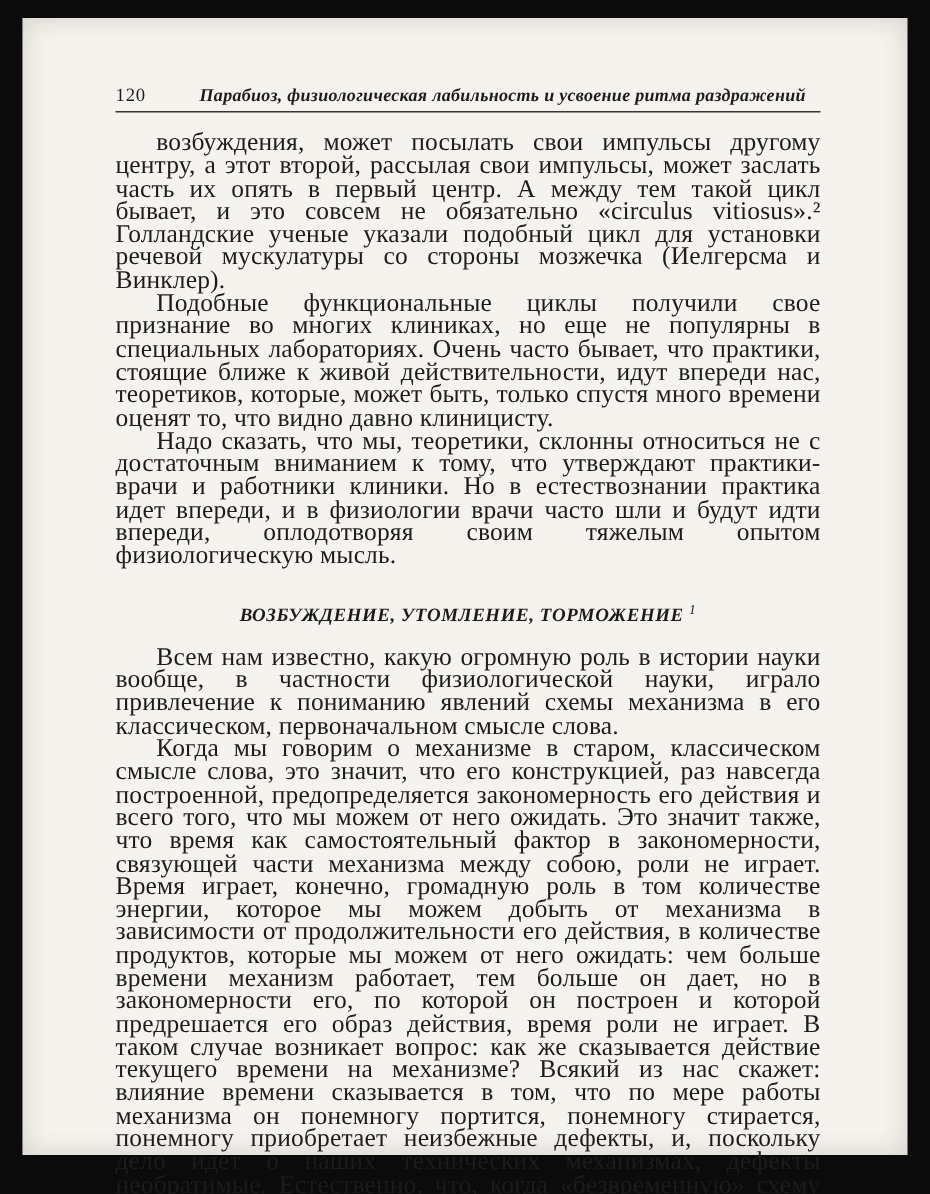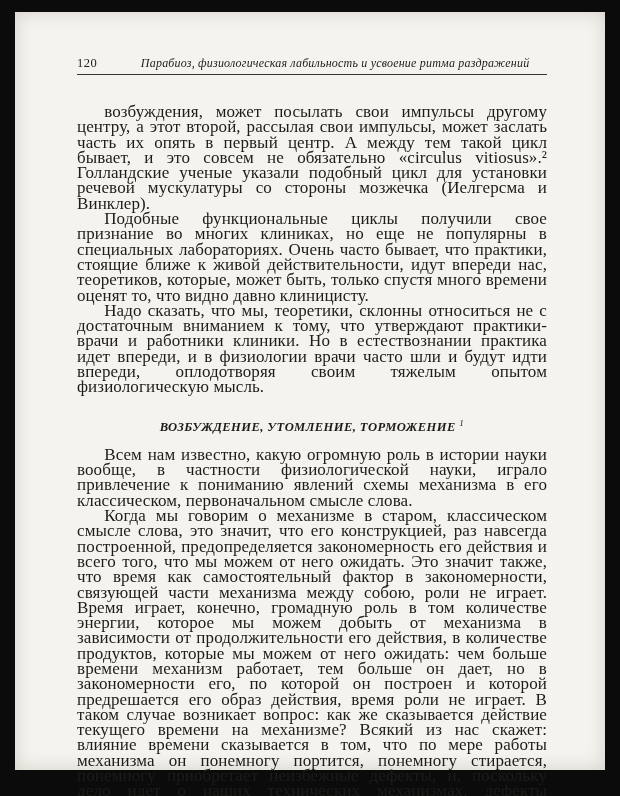--- a/index.html
+++ b/index.html
@@ -20,34 +20,35 @@
   }
   .content {
     position: absolute;
     top: 44px; left: 62px; right: 58px; bottom: 10px;
   }
   .running-header {
     display: flex;
     align-items: flex-end;
     border-bottom: 1px solid #3a3733;
     padding-bottom: 3px;
-    margin-bottom: 29px;
+    margin-bottom: 12px;
   }
   .page-number {
     font-size: 12.5px;
     letter-spacing: 0.5px;
     margin-right: 26px;
   }
   .running-title {
     flex: 1;
     text-align: center;
     font-style: italic;
     font-size: 12px;
     letter-spacing: 0.2px;
     white-space: nowrap;
+    font-weight: bold;
   }
   .body-text p {
     margin: 0;
     font-size: 17px;
     line-height: 15.3px;
     text-align: justify;
     text-indent: 1.6em;
     letter-spacing: 0.1px;
   }
   .section-heading {

